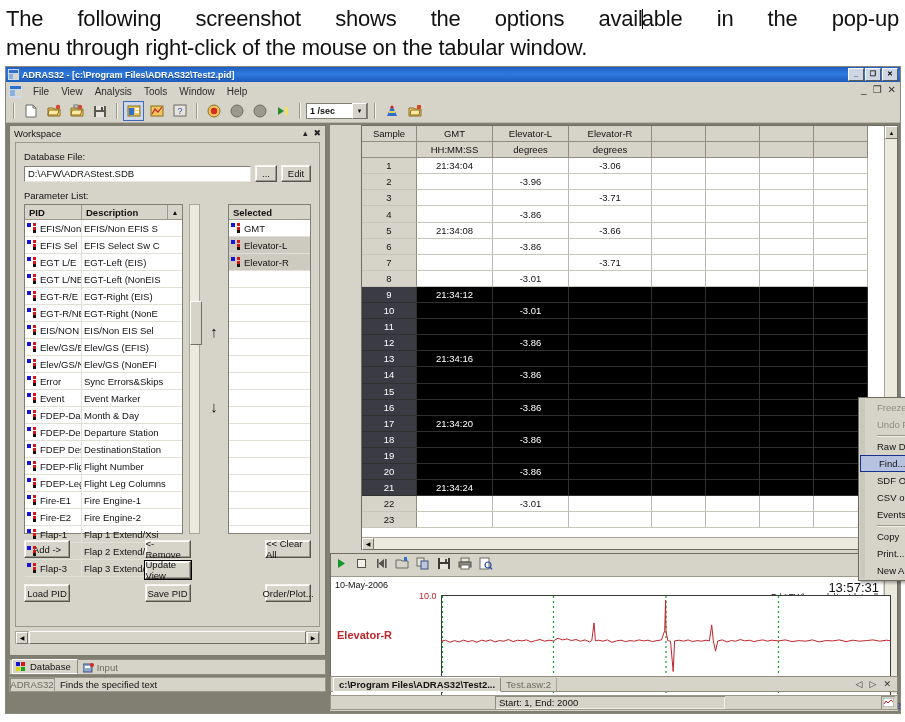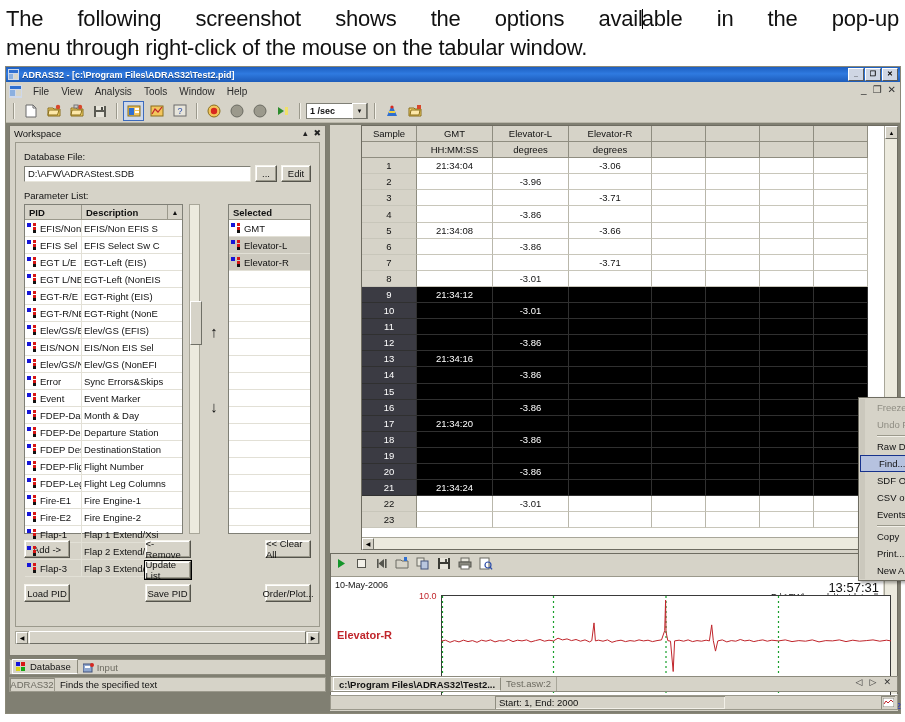--- a/index.html
+++ b/index.html
@@ -127,21 +127,21 @@
   .chartvs{position:absolute;right:0;top:0;bottom:0;width:13px;background:#eceade;border-left:1px solid #a8a699;box-sizing:border-box;}
   .chartbody{position:absolute;left:0;top:23px;right:14px;bottom:0;background:#fff;}
   .chart-date{position:absolute;left:4px;top:3px;font-size:9px;color:#111;}
   .chart-title{position:absolute;left:0;right:0;top:3px;text-align:right;font-size:9px;color:#111;margin-top:12px;}
   .chart-time{position:absolute;right:4px;top:3px;font-size:13px;color:#111;}
   .chart-ylab{position:absolute;left:6px;top:52px;font-size:11px;font-weight:bold;color:#c0252b;}
   .ytop{position:absolute;font-size:9px;color:#c0252b;}
   .xtick{position:absolute;font-size:9px;color:#2b36c8;}
 
   
-  .mditabs{position:absolute;left:324px;bottom:21px;right:2px;height:16px;background:#d6d3c8;border:1px solid #8d8b7e;box-sizing:border-box;display:flex;padding:0 2px;}
+  .mditabs{position:absolute;left:324px;bottom:21px;right:2px;height:16px;background:#d6d3c8;border:1px solid #8d8b7e;box-sizing:border-box;display:flex;align-items:center;padding:0 2px;}
   .mditab{font-size:9.5px;padding:1px 5px;color:#111;white-space:nowrap;}
   .mditab.active{font-weight:bold;background:#d6d3c8;border:1px solid #fff;border-right-color:#8d8b7e;}
   .mditab.inactive{color:#6d6b61;border-right:1px solid #a8a699;}
   .mdinav{margin-left:auto;display:flex;gap:7px;font-size:9px;color:#333;padding-right:4px;}
   .mdistatus{position:absolute;left:324px;bottom:3px;right:2px;height:15px;background:#d6d3c8;border:1px solid #9b998c;box-sizing:border-box;display:flex;align-items:center;}
   .mdistatus .sunk{margin-left:164px;width:230px;height:13px;box-shadow:inset 1px 1px 0 #8f8d80, inset -1px -1px 0 #f2f0e8;
                    font-size:9.5px;color:#111;display:flex;align-items:center;padding-left:4px;box-sizing:border-box;}
   .mdistatus .endbox{margin-left:auto;margin-right:2px;width:14px;height:13px;background:#d6d3c8;box-shadow:inset 1px 1px 0 #8f8d80;display:flex;align-items:center;justify-content:center;}
 </style>
 </head>
@@ -404,38 +404,38 @@
                   </span>
                 </div>
                 <div class="grow">
                   <span class="c" style="width:57px;">
                     <span class="pidico">
                       <i class="b"></i>
                       <i class="r1"></i>
                       <i class="r2"></i>
                       <i class="k"></i>
                     </span>
+                    <span>EIS/NON</span>
+                  </span>
+                  <span class="c" style="width:100px;border-right:none;">
+                    <span>EIS/Non EIS Sel</span>
+                  </span>
+                </div>
+                <div class="grow">
+                  <span class="c" style="width:57px;">
+                    <span class="pidico">
+                      <i class="b"></i>
+                      <i class="r1"></i>
+                      <i class="r2"></i>
+                      <i class="k"></i>
+                    </span>
                     <span>Elev/GS/E</span>
                   </span>
                   <span class="c" style="width:100px;border-right:none;">
                     <span>Elev/GS (EFIS)</span>
-                  </span>
-                </div>
-                <div class="grow">
-                  <span class="c" style="width:57px;">
-                    <span class="pidico">
-                      <i class="b"></i>
-                      <i class="r1"></i>
-                      <i class="r2"></i>
-                      <i class="k"></i>
-                    </span>
-                    <span>EIS/NON</span>
-                  </span>
-                  <span class="c" style="width:100px;border-right:none;">
-                    <span>EIS/Non EIS Sel</span>
                   </span>
                 </div>
                 <div class="grow">
                   <span class="c" style="width:57px;">
                     <span class="pidico">
                       <i class="b"></i>
                       <i class="r1"></i>
                       <i class="r2"></i>
                       <i class="k"></i>
                     </span>
@@ -711,21 +711,21 @@
               </div>
           </div>
         </div>
 
         <div class="btnrow">
           <div class="btn btn-w">Add -&gt;</div>
           <div class="btn btn-w">&lt;- Remove</div>
           <div class="btn btn-w">&lt;&lt; Clear All</div>
         </div>
         <div class="btnrow" style="justify-content:center;margin-top:3px;">
-          <div class="btn btn-w dark">Update List</div>
+          <div class="btn btn-w dark">Update View</div>
         </div>
         <div class="btnrow" style="margin-top:5px;">
           <div class="btn btn-w">Load PID</div>
           <div class="btn btn-w">Save PID</div>
           <div class="btn btn-w">Order/Plot...</div>
         </div>
       </div>
 
       <div class="hscroll">
         <span class="arrowbtn">◀</span>

